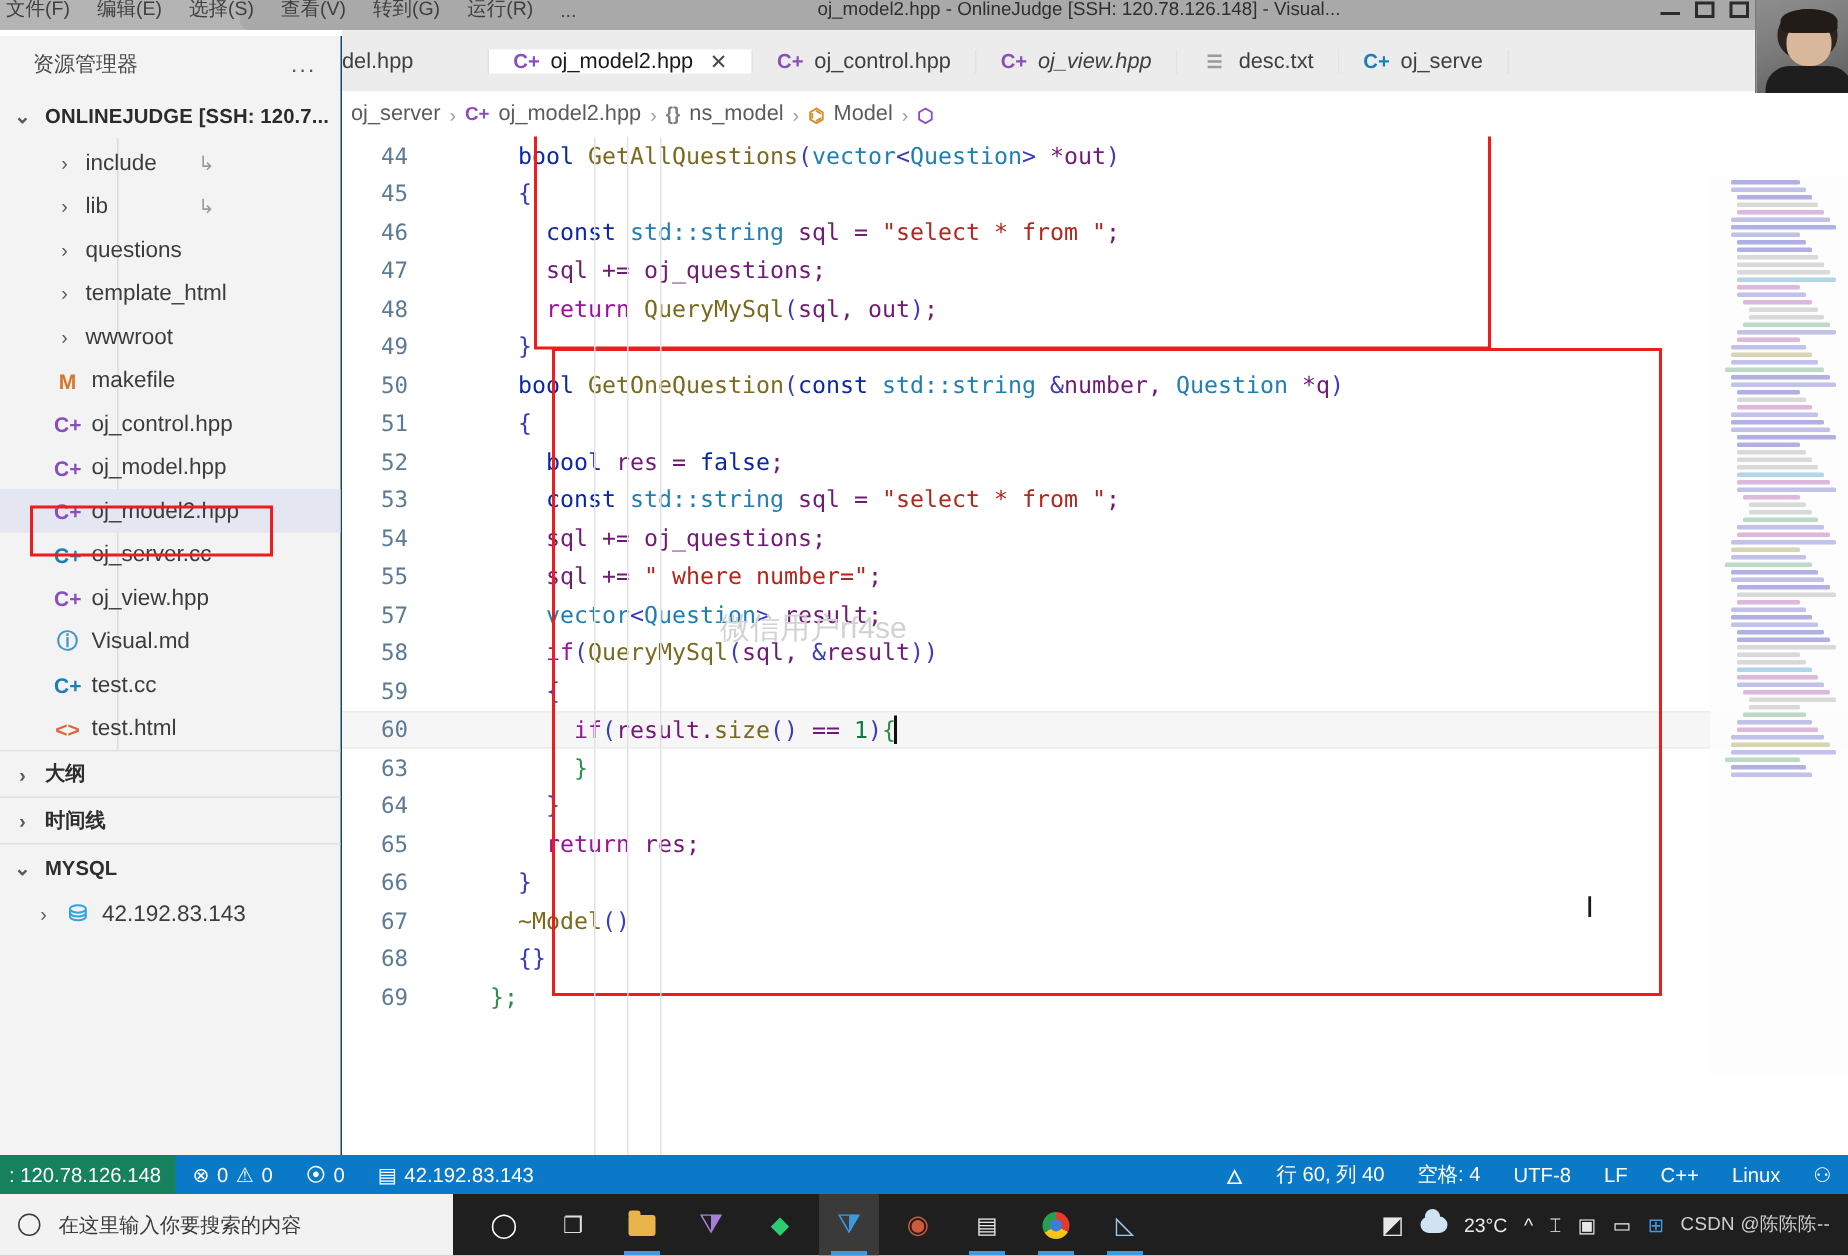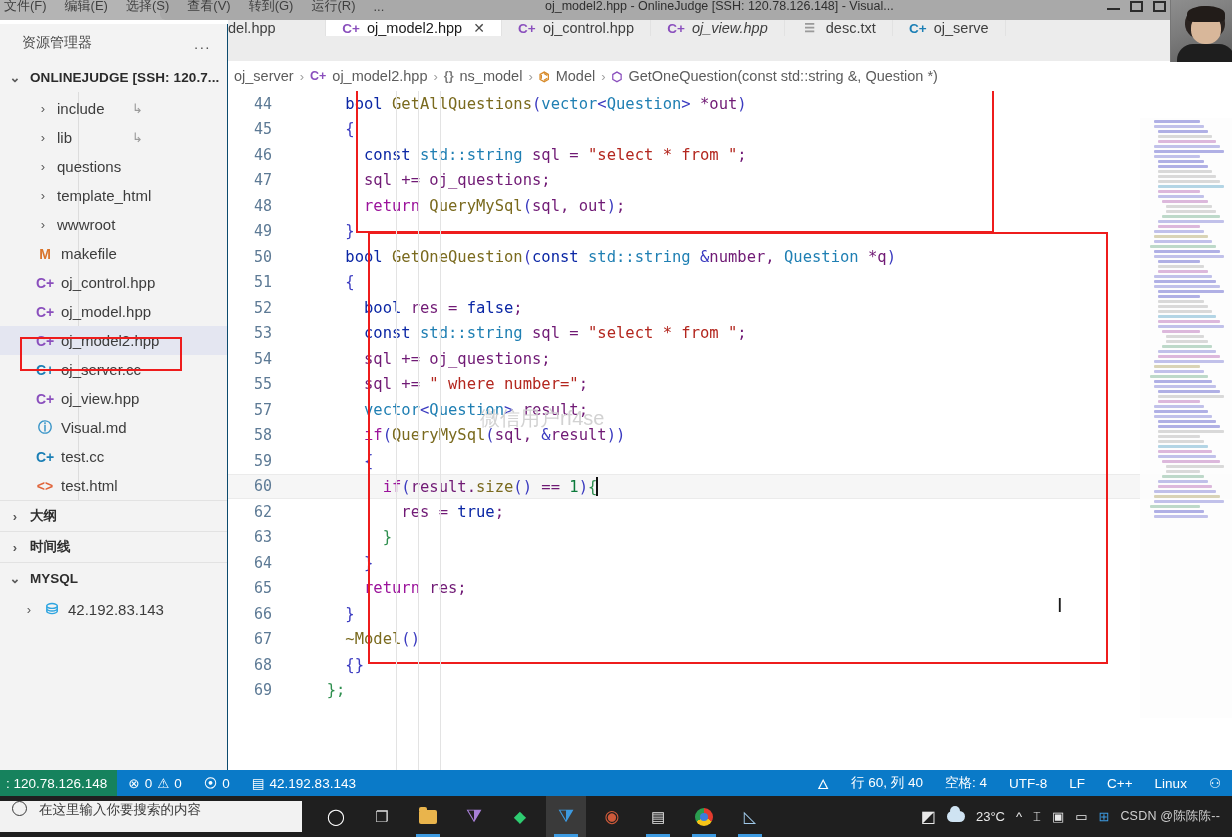--- a/index.html
+++ b/index.html
@@ -78,21 +78,21 @@
     height:31px; display:flex; align-items:center; gap:8px; padding-left:8px;
     border-top:1px solid #e2e2e2; font-weight:bold; font-size:13.5px; color:#2e2e2e;
   }
   .sel-outline{
     position:absolute; border:2.5px solid #ee1c1c; pointer-events:none;
   }
 
   
   .editor { position:absolute; left:228px; top:20px; width:1004px; height:750px; background:#ffffff; }
 
-  .tabs { height:41px; background:#ececec; display:flex; align-items:flex-start; }
+  .tabs { height:41px; background:#ececec; display:flex; align-items:center; }
   .tab {
     display:flex; align-items:center; gap:7px; padding:0 16px;
     font-size:14.5px; color:#404040; background:#ececec;
     border-right:1px solid #e2e2e2; white-space:nowrap; position:relative;
   }
   .tab.active { background:#ffffff; color:#1a1a1a; }
   .tab.italic .tlabel { font-style:italic; }
   .tab .tclose { font-size:14px; color:#4a4a4a; margin-left:4px; }
   .tab .ic { font-size:13.5px; }
   .ic.txt { color:#9a9a9a; font-size:12px; }
@@ -178,21 +178,21 @@
   }
   .sb-item { display:flex; align-items:center; gap:5px; padding:0 11px; }
   .sb-right { margin-left:auto; display:flex; align-items:center; }
 
   
   .taskbar {
     position:absolute; left:0; top:796px; width:1232px; height:41px;
     background:#1f1f1f; display:flex; align-items:center;
   }
   .tb-search {
-    width:302px; height:31px; background:#f2f2f2; display:flex; 
+    width:302px; height:41px; background:#f2f2f2; display:flex; align-items:center;
     gap:12px; padding-left:12px; color:#3a3a3a; font-size:13.5px;
   }
   .tb-circle { width:15px; height:15px; border:1.6px solid #3a3a3a; border-radius:50%; }
   .tb-icons { display:flex; align-items:center; gap:6px; padding-left:14px; }
   .tbi {
     width:40px; height:41px; display:flex; align-items:center; justify-content:center;
     position:relative; font-size:17px;
   }
   .tbi.act { background:#3a3a3a; }
   .tbi .under { position:absolute; bottom:0; left:8px; width:24px; height:3px; background:#3d9ae0; }
@@ -360,21 +360,20 @@
       <span class="bc-ic cpp" style="color:#8a4fbd;">C+</span>
       <span>oj_model2.hpp</span>
       <span class="bc-sep">›</span>
       <span class="bc-ic braces">{}</span>
       <span>ns_model</span>
       <span class="bc-sep">›</span>
       <span class="bc-ic klass">⌬</span>
       <span>Model</span>
       <span class="bc-sep">›</span>
       <span class="bc-ic method">⬡</span>
-      <span>GetOneQuestion(const std::string &amp;, Question *)</span>
     </div>
 
     <div class="code" id="code-surface">
         <div class="cl">
           <div class="gut">44</div>
           <div class="ctext">    <span class="kw">bool</span><span class="pln"> </span><span class="fn">GetAllQuestions</span><span class="par">(</span><span class="typ">vector</span><span class="par">&lt;</span><span class="typ">Question</span><span class="par">&gt; </span><span class="pln">*out</span><span class="par">)</span></div>
         </div>
         <div class="cl">
           <div class="gut">45</div>
           <div class="ctext">    <span class="brc">{</span></div>
@@ -427,24 +426,20 @@
           <div class="gut">58</div>
           <div class="ctext">      <span class="kw2">if</span><span class="par">(</span><span class="fn">QueryMySql</span><span class="par">(</span><span class="pln">sql, </span><span class="par">&amp;</span><span class="pln">result</span><span class="par">))</span></div>
         </div>
         <div class="cl">
           <div class="gut">59</div>
           <div class="ctext">      <span class="brc">{</span></div>
         </div>
         <div class="cl cur">
           <div class="gut">60</div>
           <div class="ctext">        <span class="kw2">if</span><span class="par">(</span><span class="pln">result.</span><span class="fn">size</span><span class="par">()</span><span class="pln"> == </span><span class="num">1</span><span class="par">)</span><span class="brcg">{</span><span class="caret"></span></div>
-        </div>
-        <div class="cl">
-          <div class="gut">62</div>
-          <div class="ctext">          <span class="pln">res = </span><span class="kw">true</span><span class="pln">;</span></div>
         </div>
         <div class="cl">
           <div class="gut">63</div>
           <div class="ctext">        <span class="brcg">}</span></div>
         </div>
         <div class="cl">
           <div class="gut">64</div>
           <div class="ctext">      <span class="brc">}</span></div>
         </div>
         <div class="cl">

